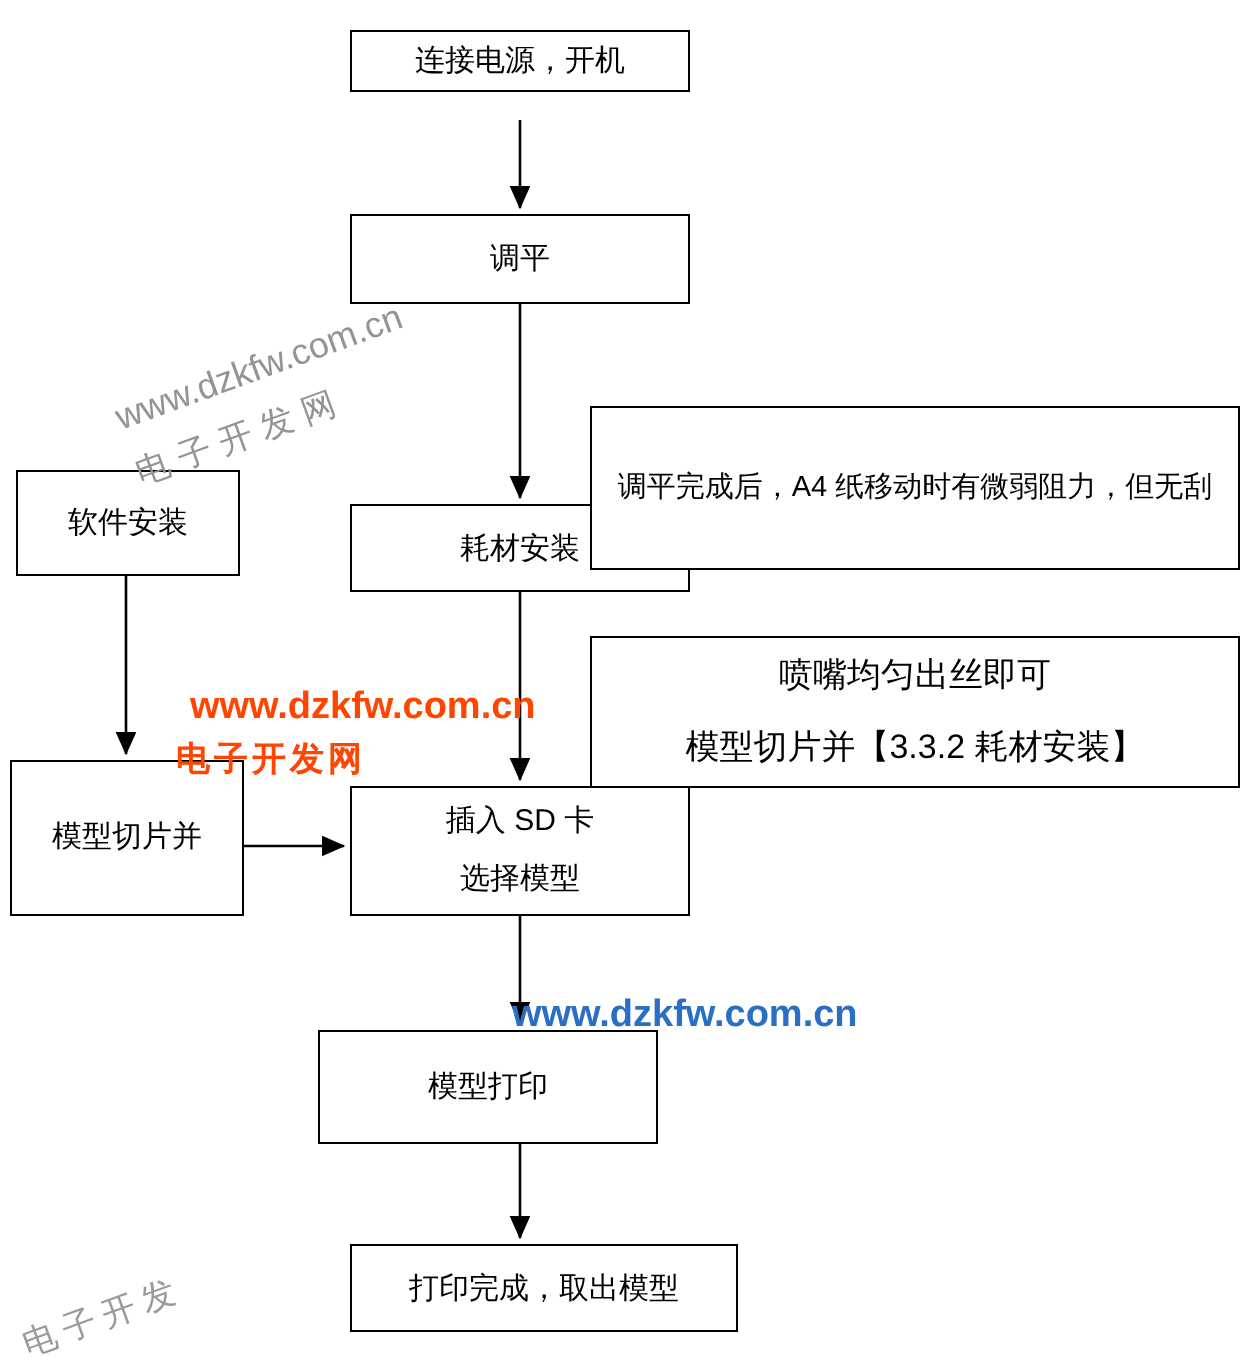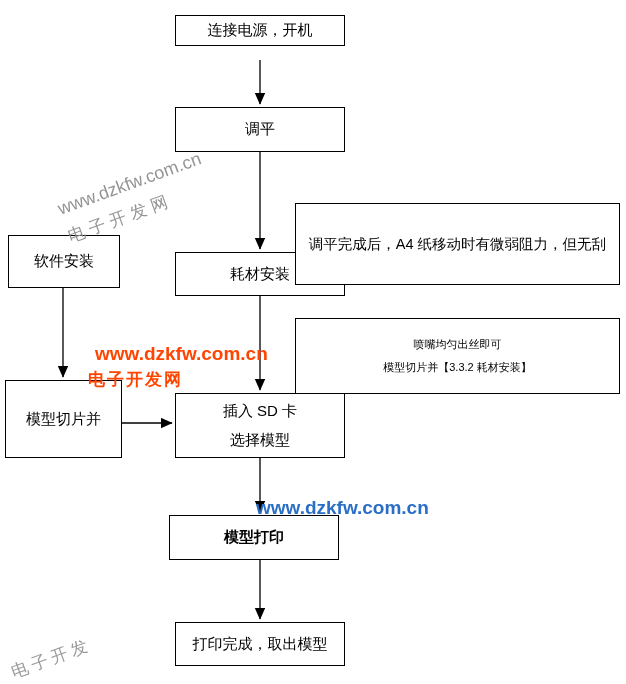--- a/index.html
+++ b/index.html
@@ -29,26 +29,26 @@
     text-align:center;
     font-size:15px;
     color:#000000;
     z-index:2;
   }
   .box .line { display:block; }
   #b-connect   { left:175px; top:15px;  width:170px; height:31px; }
   #b-level     { left:175px; top:107px; width:170px; height:45px; }
   #b-consum    { left:175px; top:252px; width:170px; height:44px; }
   #b-insert    { left:175px; top:393px; width:170px; height:65px; line-height:1.9;text-align:center; }
-  #b-print     { left:169px; top:515px; width:170px; height:45px;font-weight:bold; }
-  #b-complete  { left:175px; top:622px; width:170px; height:44px;font-family:Liberation Mono, monospace; }
+  #b-print     { left:159px; top:515px; width:170px; height:57px; }
+  #b-complete  { left:175px; top:622px; width:194px; height:44px;font-family:Liberation Mono, monospace; }
   #b-software  { left:8px;   top:235px; width:112px; height:53px; }
   #b-slice     { left:5px;   top:380px; width:117px; height:78px; line-height:2;text-align:right; }
   #b-note1     { left:295px; top:180px; width:325px; height:82px; font-size:14.5px; line-height:2; padding:0 10px;margin-top:23px; }
-  #b-note2     { left:295px; top:318px; width:325px; height:76px; font-size:11px;   line-height:2.1; }
+  #b-note2     { left:295px; top:318px; width:325px; height:76px; font-size:17px;   line-height:2.1; }
 
   .wm {
     position:absolute;
     z-index:5;
     white-space:nowrap;
     pointer-events:none;
   }
   #wm-diag {
     left:55px; top:200px;
     color:#949494;

